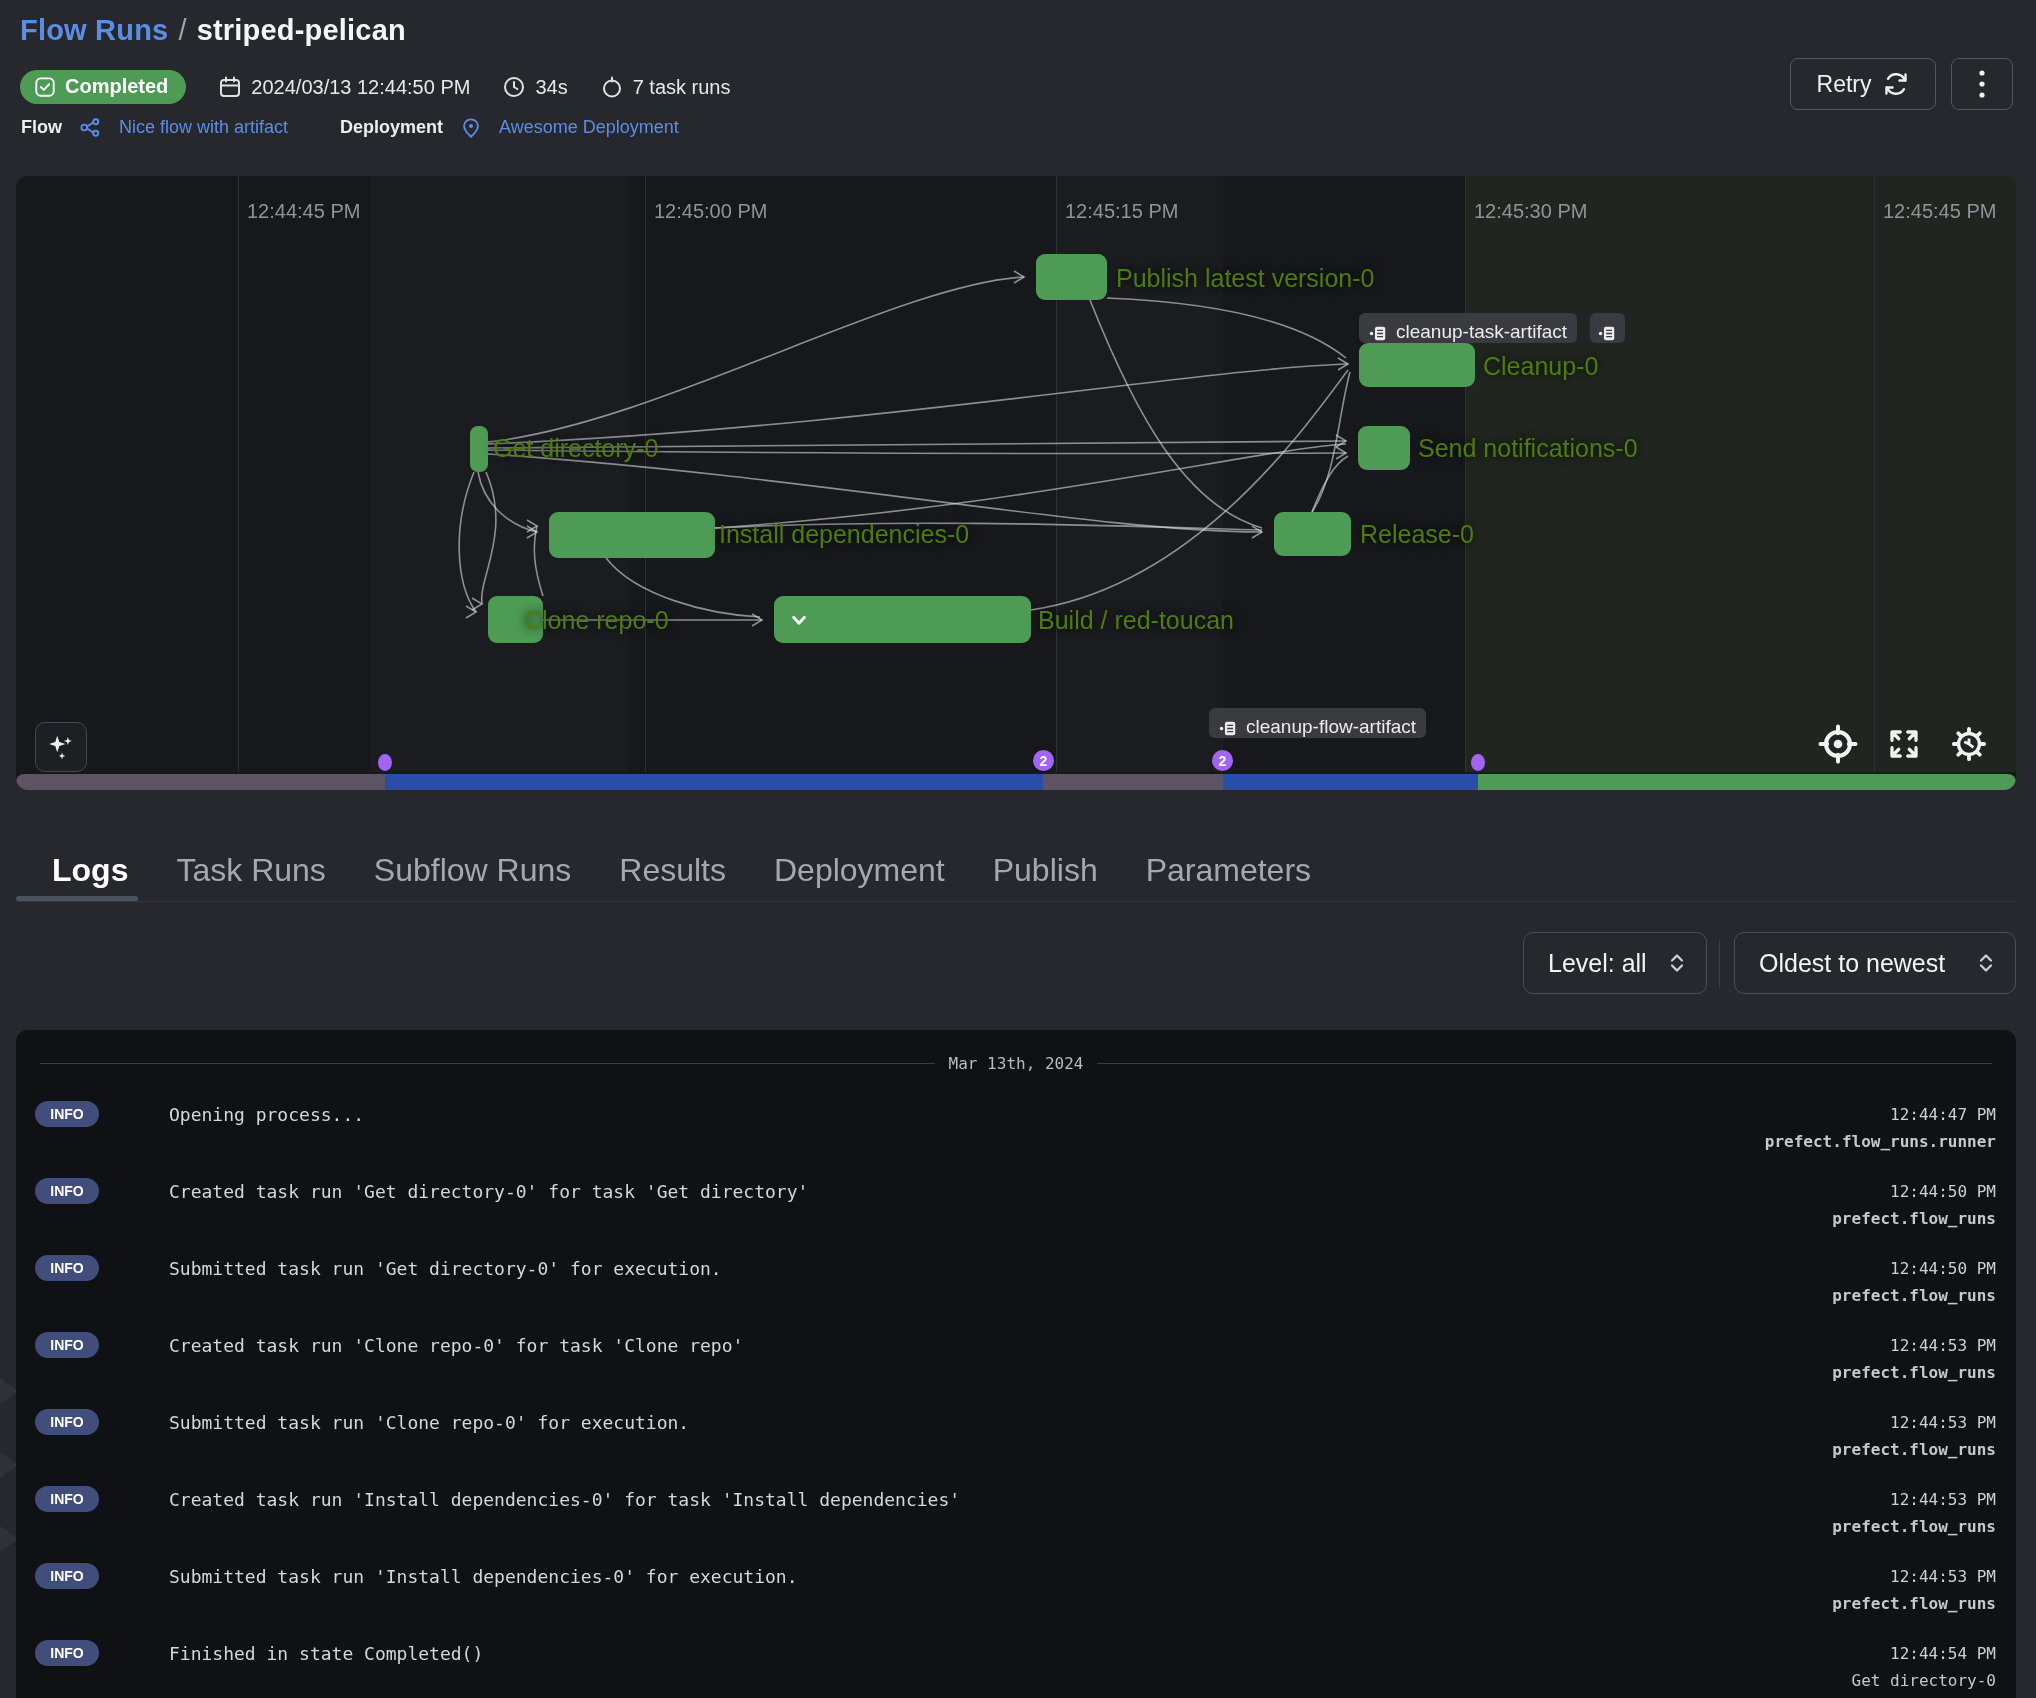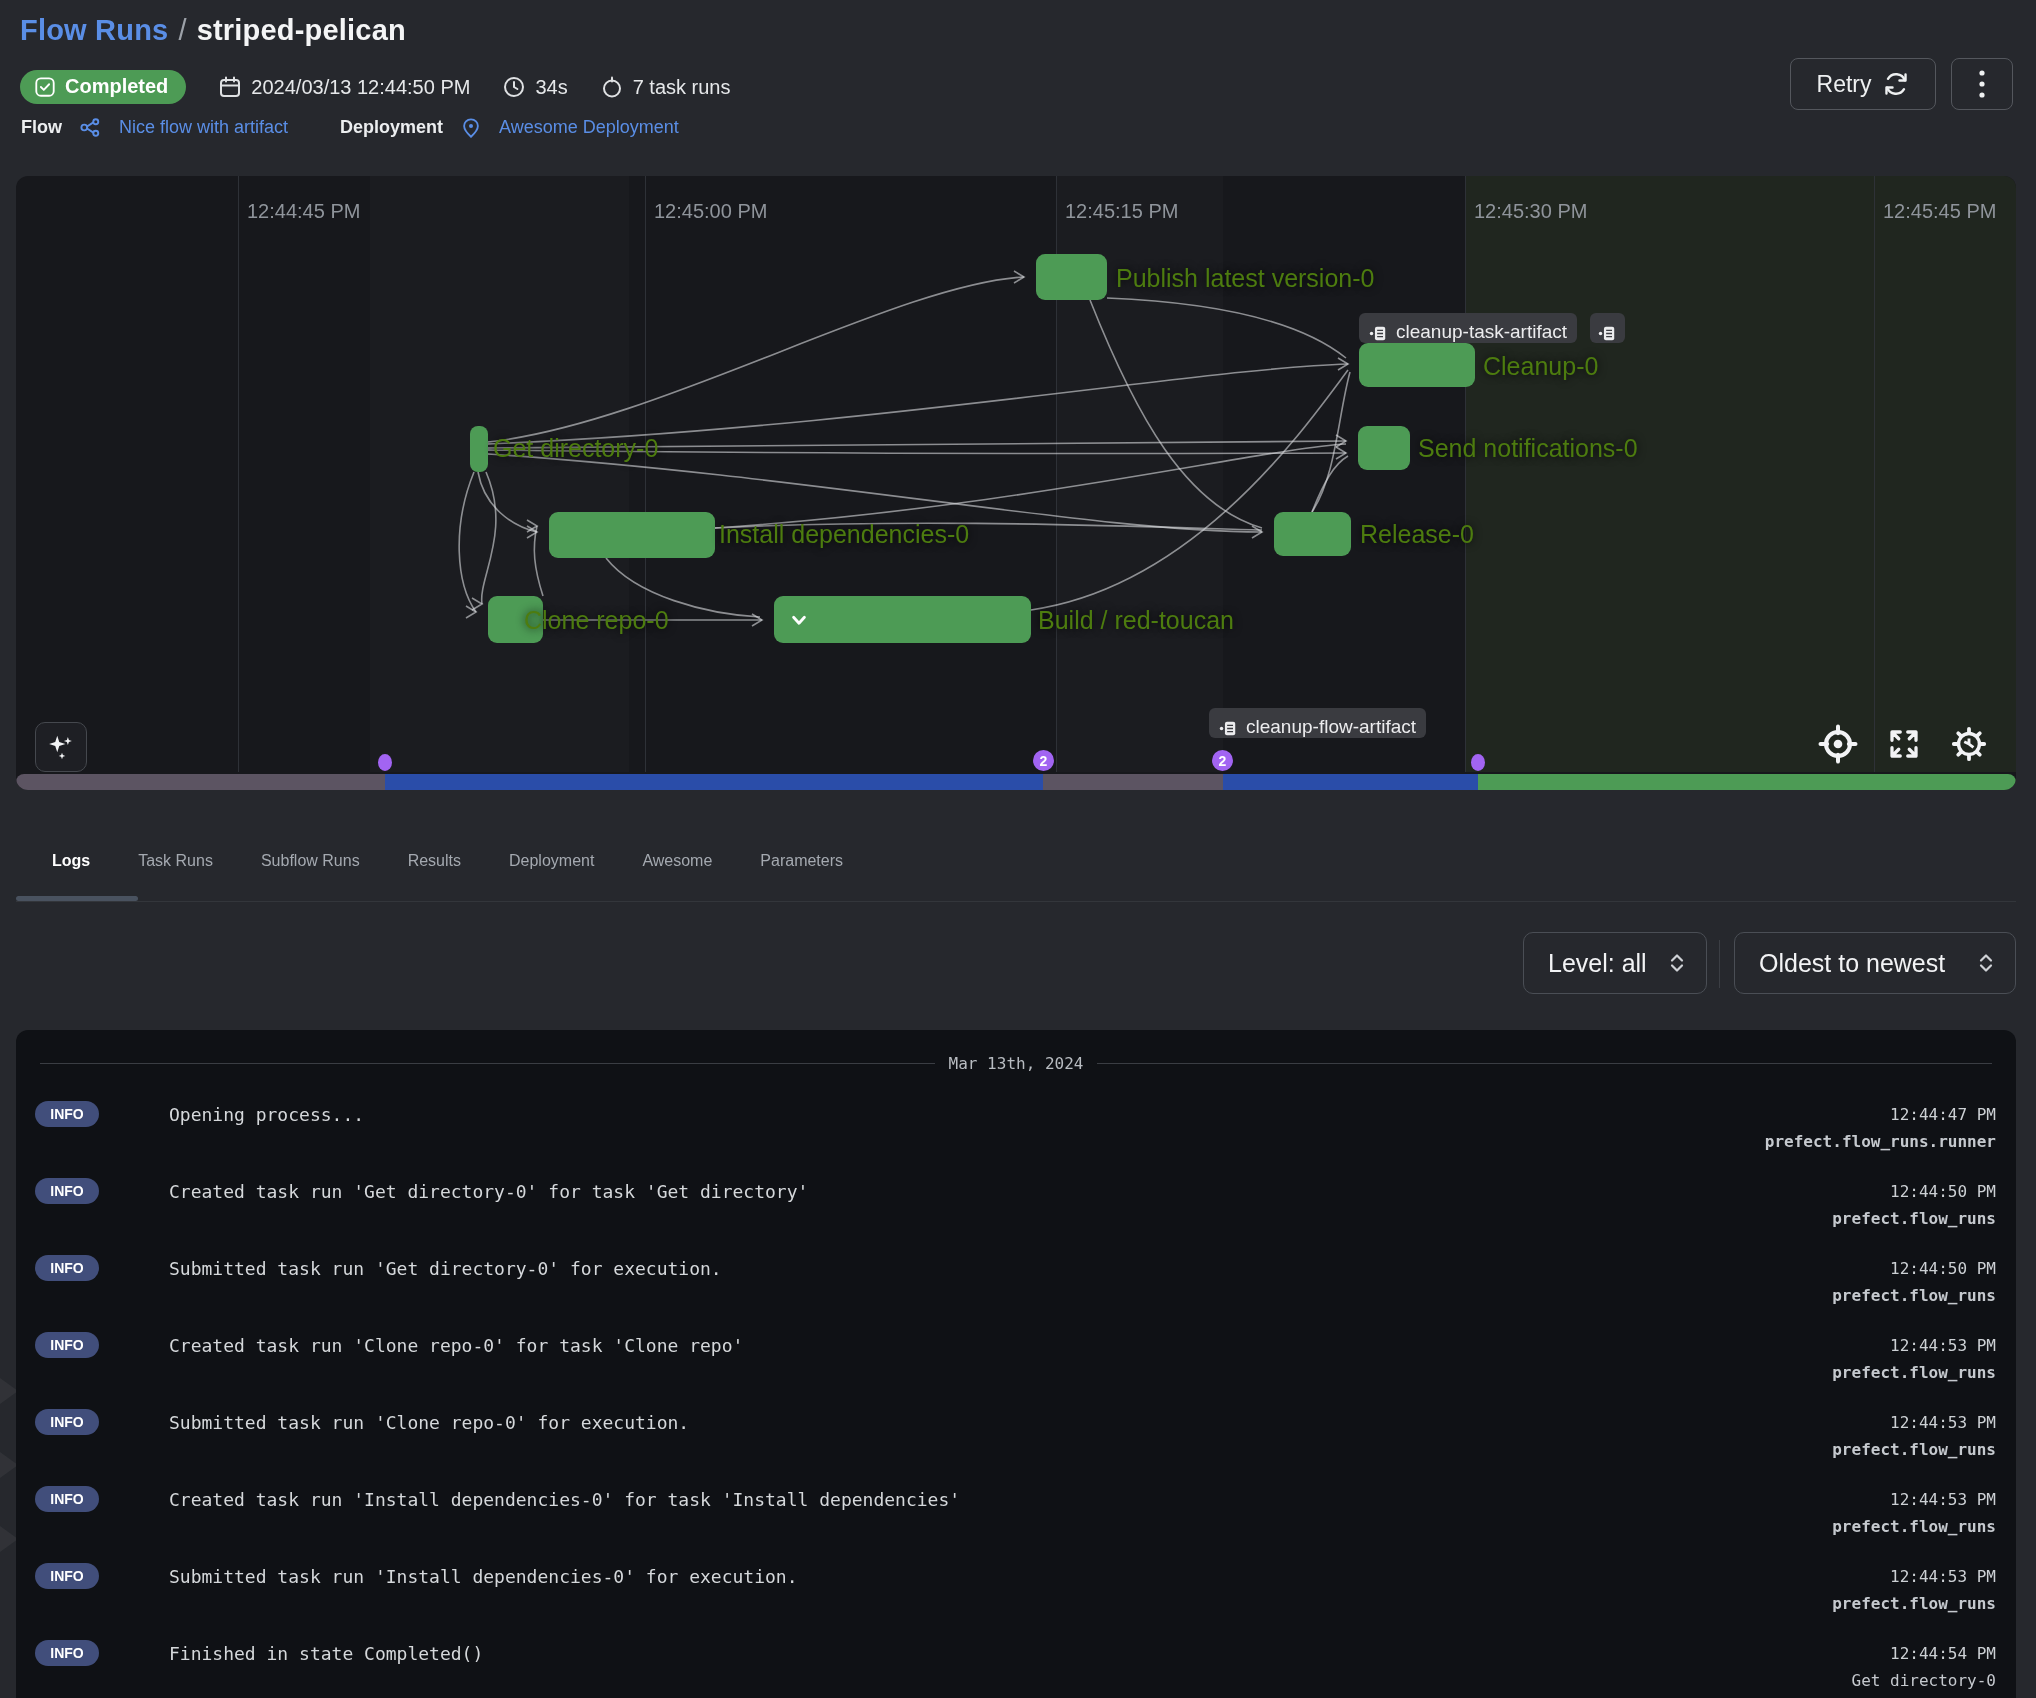--- a/index.html
+++ b/index.html
@@ -32,21 +32,21 @@
       text-shadow:0 0 8px rgba(0,0,0,.85);}
   .art-badge{position:absolute;background:#3a3b40;border-radius:6px;display:inline-flex;align-items:flex-end;
       gap:8px;padding:0 10px;height:30px;font-size:19px;color:#ececee;z-index:6;white-space:nowrap;}
   .marker{position:absolute;border-radius:50%;background:#a264f2;z-index:7;
       display:flex;align-items:center;justify-content:center;color:#fff;font-size:14px;font-weight:bold;}
   .barseg{position:absolute;top:598px;height:16px;}
   .ctl-btn{position:absolute;border:1px solid #45484e;border-radius:10px;background:rgba(35,37,41,.6);
       display:flex;align-items:center;justify-content:center;z-index:8;cursor:pointer;}
   .icon-btn-plain{position:absolute;z-index:8;cursor:pointer;display:flex;align-items:center;justify-content:center;}
   
-  .tabs{left:16px;top:852px;display:flex;gap:0;font-size:16px;color:#a4a9b0;}
+  .tabs{left:16px;top:852px;display:flex;gap:0;font-size:32px;color:#a4a9b0;}
   .tab{padding:0 24px;cursor:pointer;white-space:nowrap;}
   .tab:first-child{padding-left:36px;}
   .tab.active{color:#ffffff;font-weight:600;}
   .tab-underline{left:16px;top:896px;width:122px;height:5px;background:#49525f;border-radius:3px;}
   .tab-border{left:16px;top:901px;width:2000px;height:1px;background:#33363b;}
   
   .select{position:absolute;border:1px solid #4a4e55;border-radius:10px;height:62px;display:flex;
       align-items:center;justify-content:space-between;padding:0 18px 0 24px;font-size:25px;color:#f2f3f5;
       cursor:pointer;box-sizing:border-box;}
   
@@ -284,21 +284,21 @@
       </svg>
     </div>
   </div>
 
   <div class="abs tabs">
     <div class="tab active">Logs</div>
     <div class="tab">Task Runs</div>
     <div class="tab">Subflow Runs</div>
     <div class="tab">Results</div>
     <div class="tab">Deployment</div>
-    <div class="tab">Awesome</div>
+    <div class="tab">Publish</div>
     <div class="tab">Parameters</div>
   </div>
   <div class="abs tab-underline"></div>
   <div class="abs tab-border"></div>
 
   <div class="select" style="left:1523px;top:932px;width:184px;">
     <span>Level: all</span>
     <svg width="22" height="24" viewBox="0 0 22 24" fill="none" stroke="#cfd2d6" stroke-width="2.2" stroke-linecap="round" stroke-linejoin="round">
       <path d="M6 9.5 l5 -5 5 5 M6 14.5 l5 5 5 -5"></path>
     </svg>

